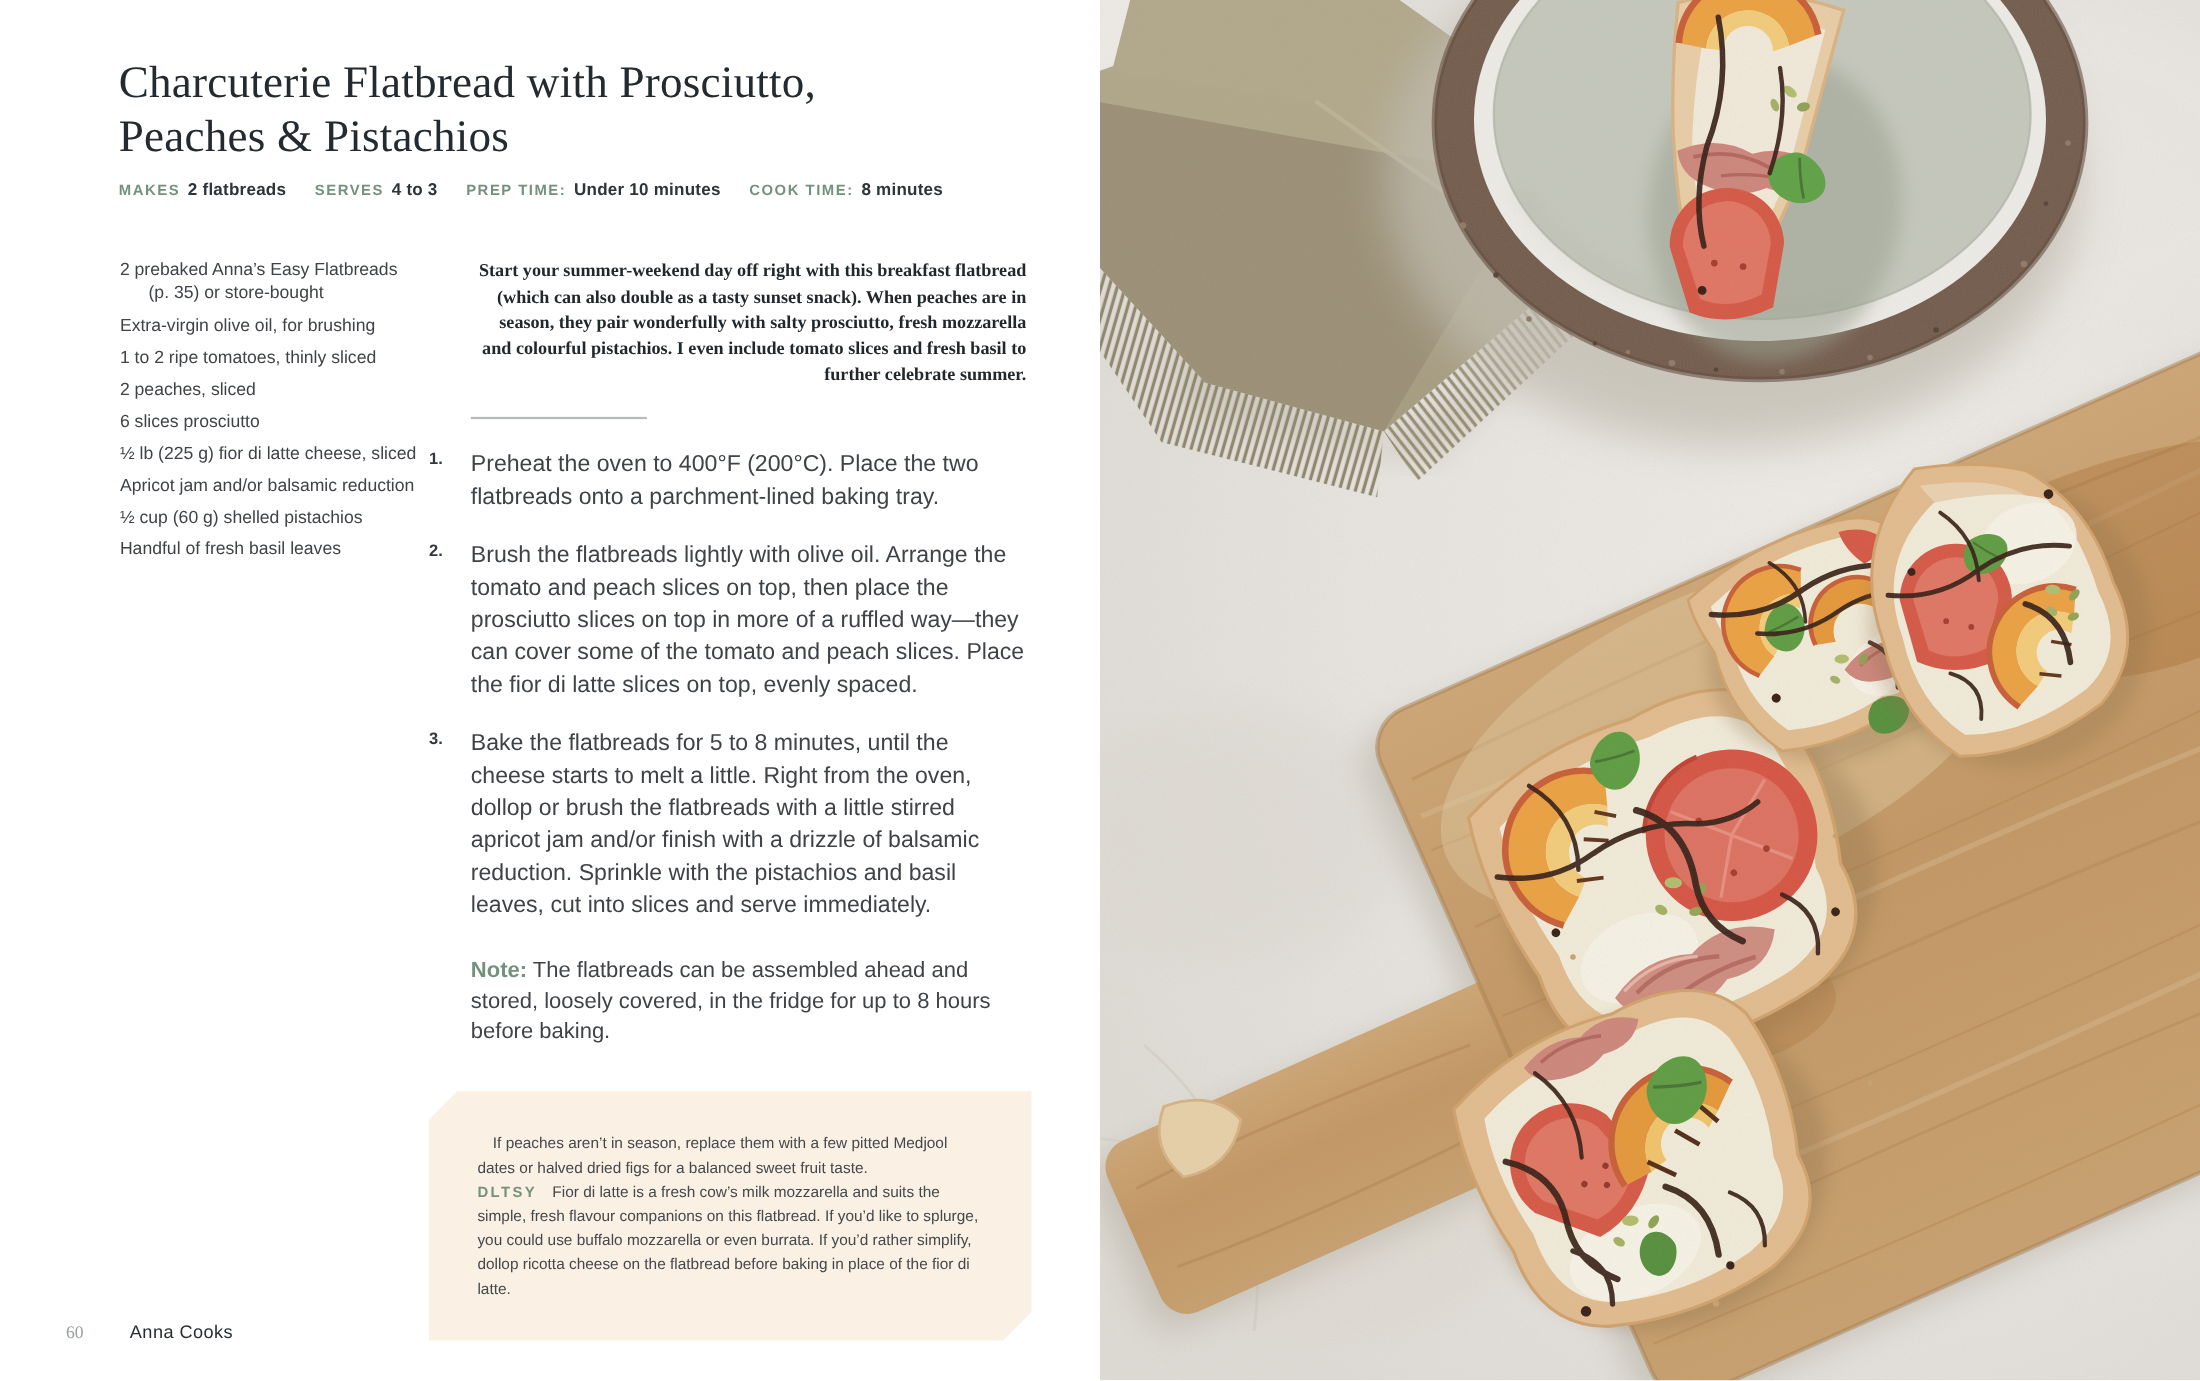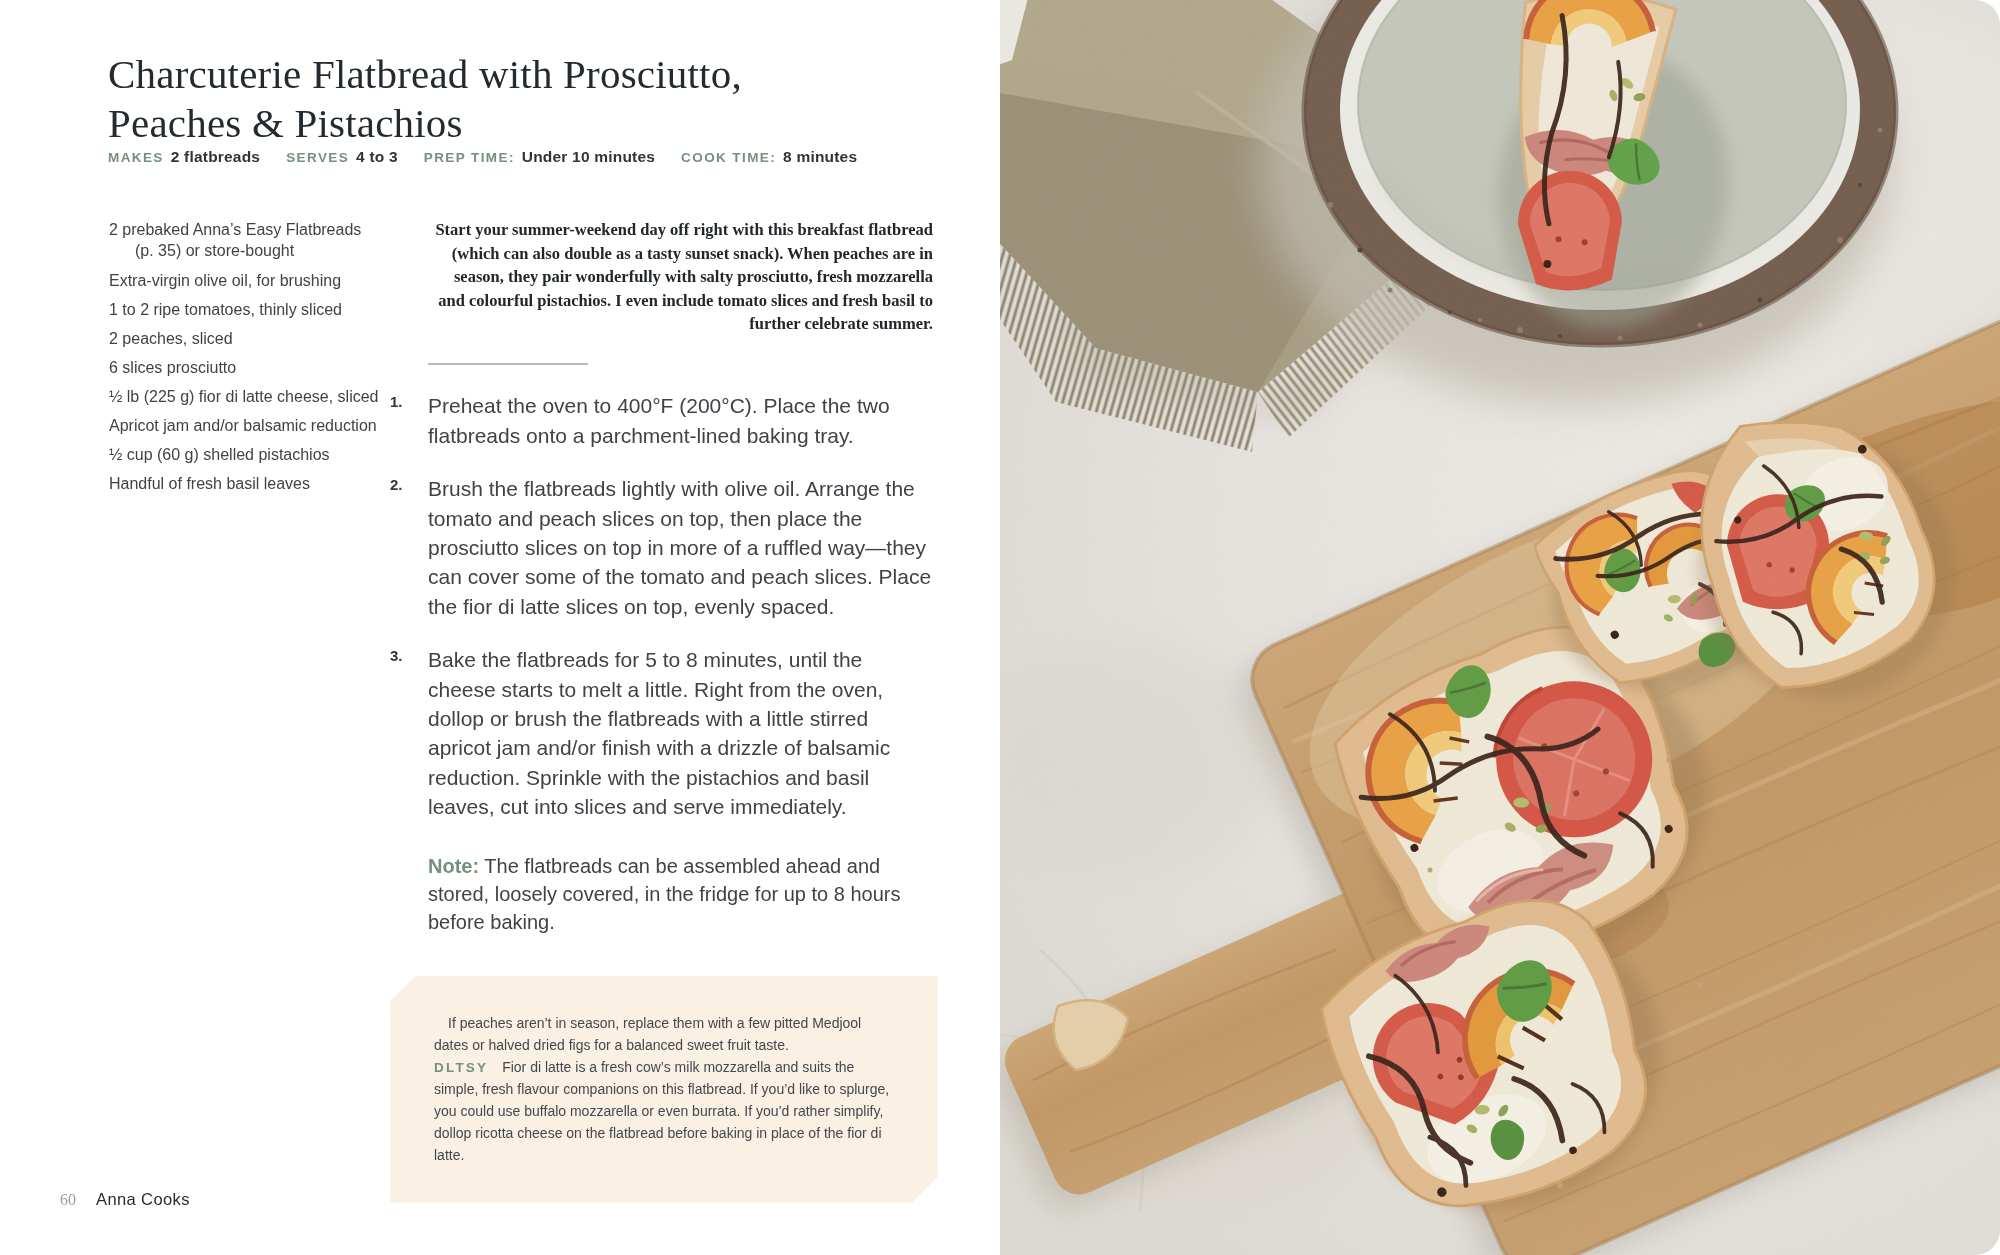--- a/index.html
+++ b/index.html
@@ -1,23 +1,23 @@
 <!DOCTYPE html>
 <html><head>
 <meta charset="utf-8">
 <style>
   html,body{margin:0;padding:0;background:#fff;}
   .spread{position:relative;width:2000px;height:1255px;background:#ffffff;overflow:hidden;
-          font-family:"Liberation Sans",sans-serif;border-radius:25px;}
+          font-family:"Liberation Sans",sans-serif;}
   
   .page-left{position:absolute;left:0;top:0;width:1000px;height:1255px;background:#ffffff;}
   .page-inner{position:absolute;left:108px;top:50px;width:845px;}
   h1.title{margin:0;width:760px;font-family:"Liberation Serif",serif;font-weight:400;
            font-size:41px;line-height:1.2;color:#232b30;letter-spacing:.2px;}
-  .meta-row{display:flex;gap:26px;margin-top:0;align-items:baseline;}
+  .meta-row{display:flex;gap:26px;margin-top:16px;align-items:baseline;}
   .meta-pair{display:flex;gap:7px;align-items:baseline;white-space:nowrap;}
   .meta-label{font-size:13.5px;font-weight:700;letter-spacing:1.4px;color:#74917e;text-transform:uppercase;}
   .meta-value{font-size:15.5px;font-weight:600;color:#2e3438;letter-spacing:.2px;}
   .cols{display:flex;margin-top:52px;}
   .col-ing{width:275px;flex:none;}
   .ing-list{margin:1px;padding:0;list-style:none;font-size:16px;line-height:1.32;color:#3f4347;}
   .ing-list li{margin:0 0 8px 0;padding-left:26px;text-indent:-26px;}
   .col-steps{width:548px;flex:none;margin-left:7px;}
   .intro{margin:0 0 0 38px;width:505px;font-family:"Liberation Serif",serif;font-weight:700;
          font-size:16.5px;line-height:1.42;color:#22272b;text-align:right;}
@@ -26,21 +26,21 @@
   .step-num{flex:none;width:38px;font-size:15px;font-weight:700;color:#33383c;padding-top:2px;}
   .step-text{margin:0;font-size:21px;line-height:1.4;color:#3f4347;width:505px;}
   .note{margin:30px 0 0 38px;font-size:20px;line-height:1.4;color:#3f4347;width:505px;}
   .note-label{color:#74917e;font-weight:600;}
   .tip-box{margin-top:40px;width:548px;box-sizing:border-box;background:#faf0e3;
            padding:34px 40px 36px 44px;
            clip-path:polygon(26px 0,100% 0,100% calc(100% - 26px),calc(100% - 26px) 100%,0 100%,0 26px);}
   .tip-text{margin:0;font-size:14px;line-height:1.58;color:#44484c;}
   .tip-text.second{text-indent:14px;margin-top:2px;}
   .tip-label{color:#74917e;font-weight:700;letter-spacing:2.2px;font-size:13.5px;margin-right:10px;}
-  .footer{position:absolute;left:60px;bottom:46px;display:flex;gap:20px;align-items:baseline;}
+  .footer{position:absolute;left:60px;bottom:34px;display:flex;gap:42px;align-items:baseline;}
   .page-num{font-family:"Liberation Serif",serif;font-size:16px;color:#98a19b;}
   .book-title{font-family:Liberation Sans, sans-serif;font-size:16.5px;color:#282d31;letter-spacing:.4px;}
   
   .page-right{position:absolute;left:1000px;top:0;width:1000px;height:1255px;}
   .page-right svg{display:block;}
 </style>
 </head>
 <body>
 
 <div class="spread">

